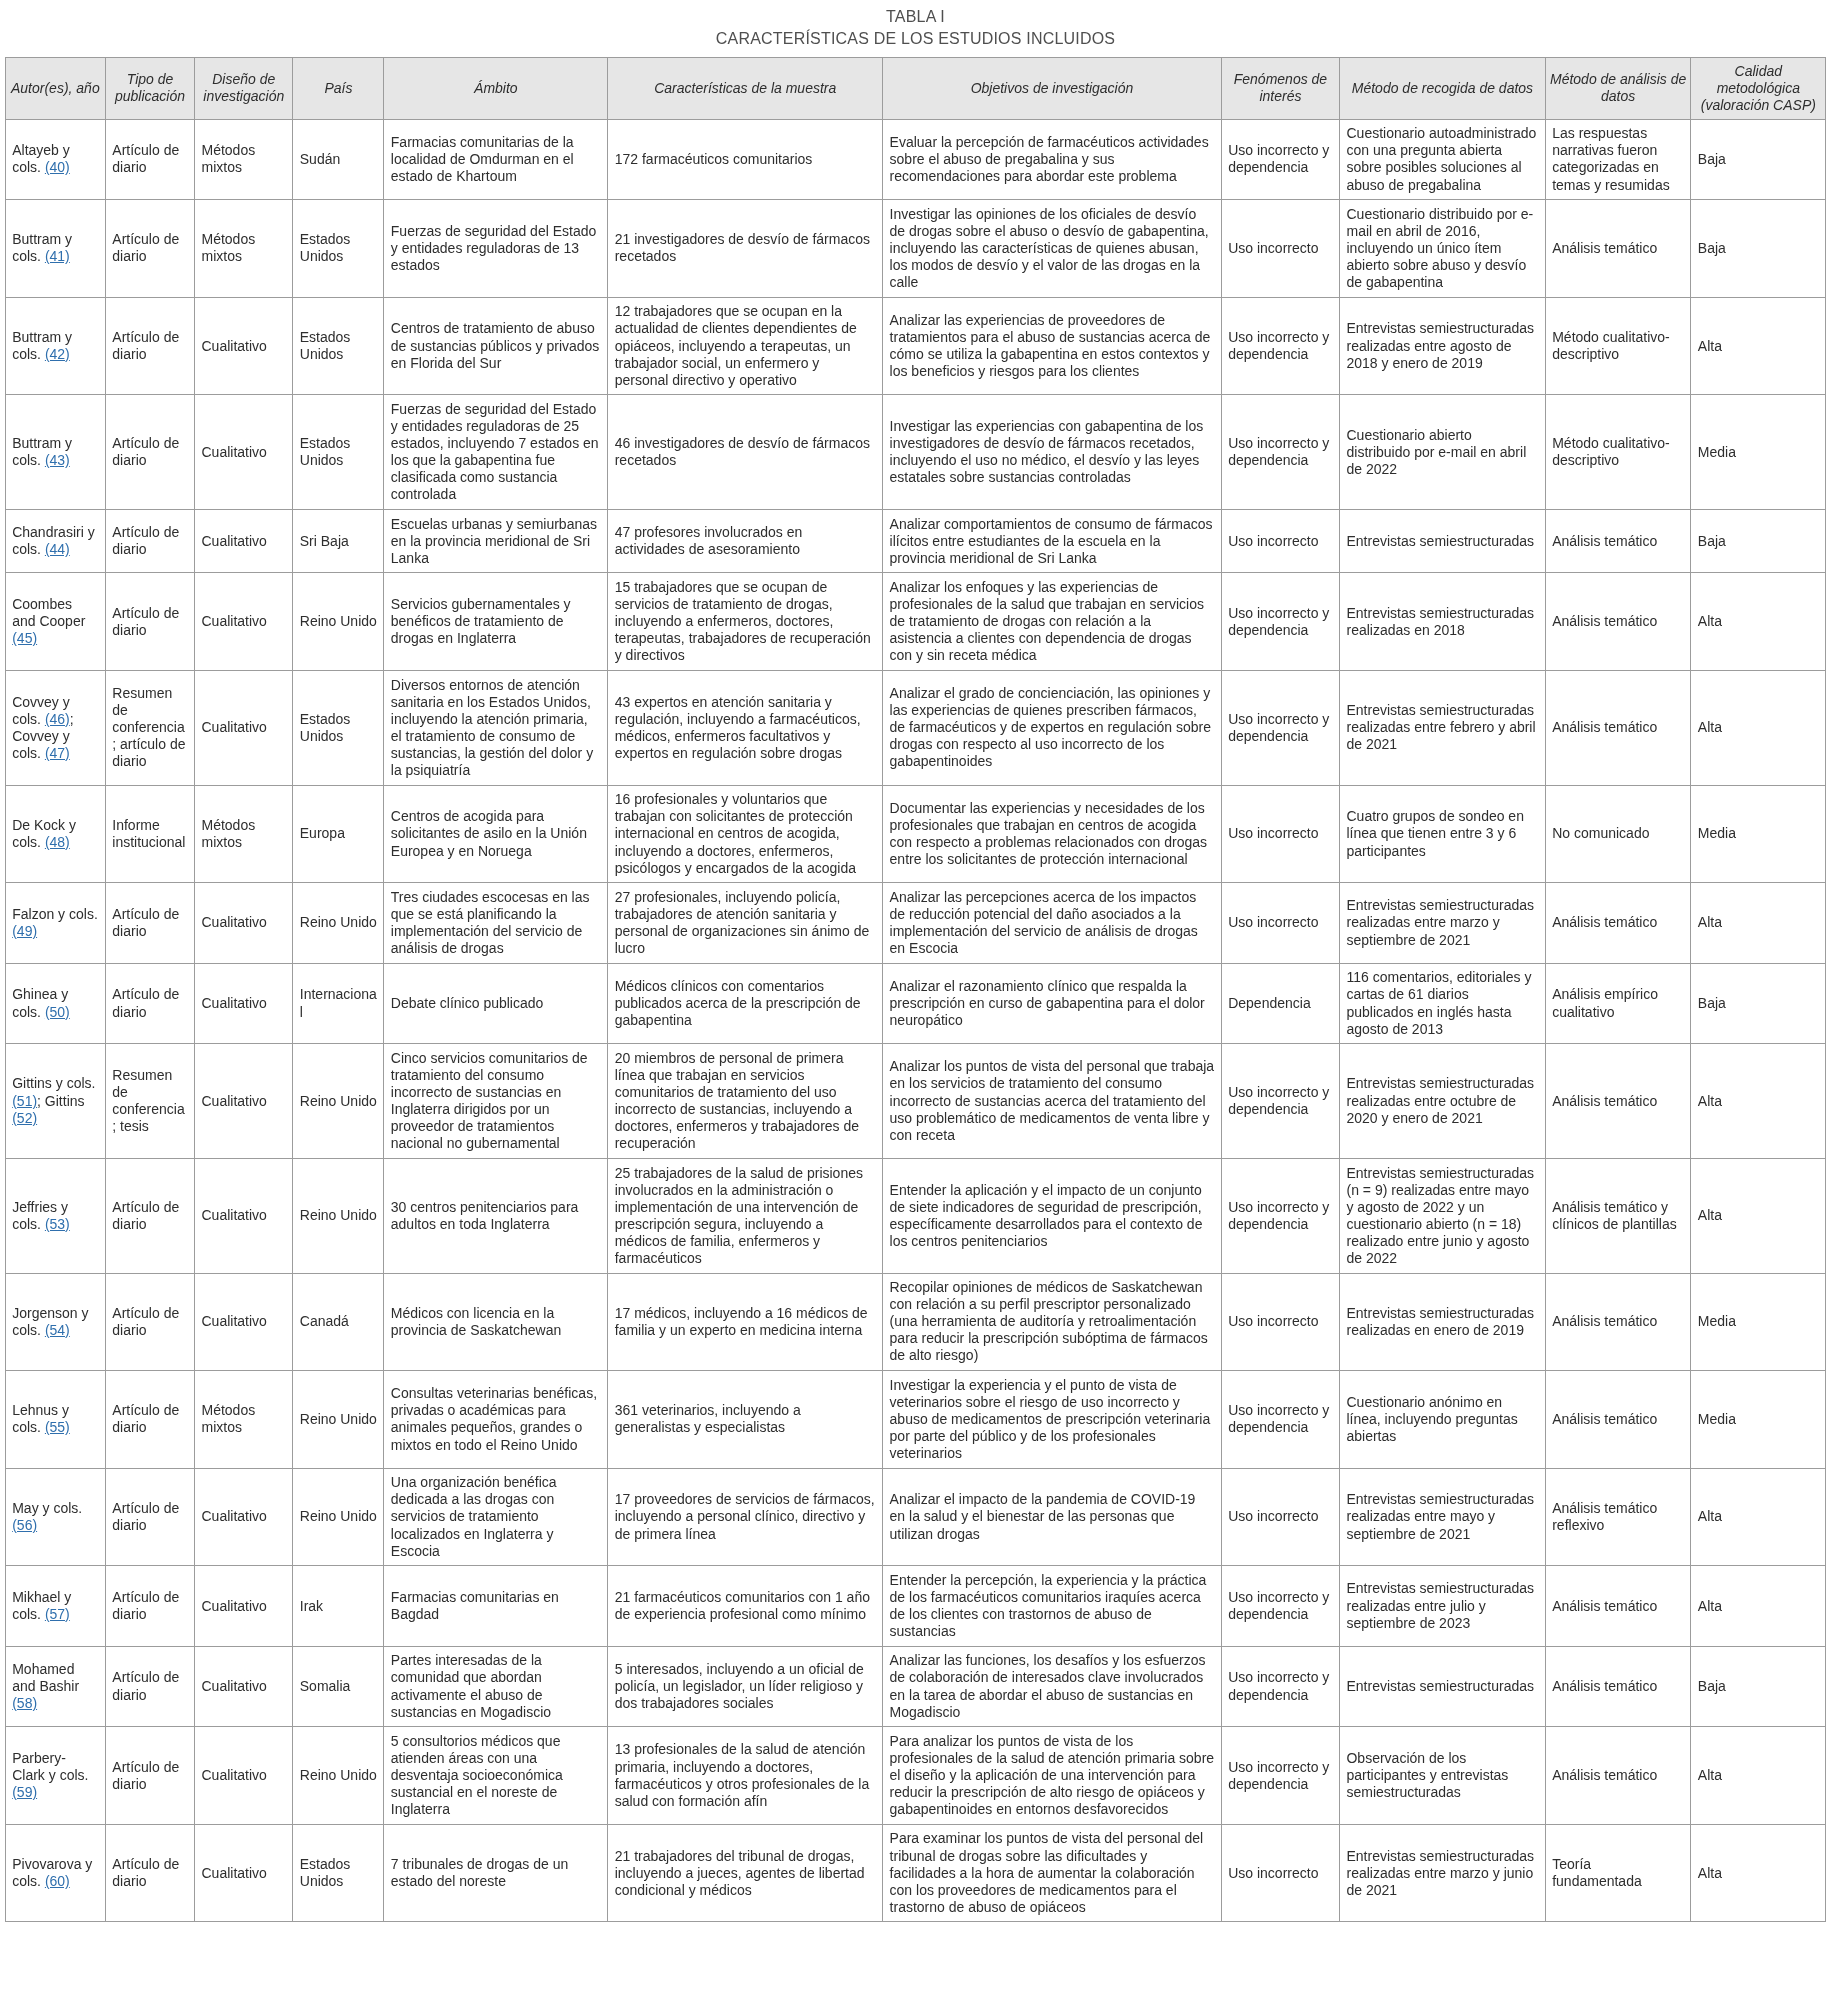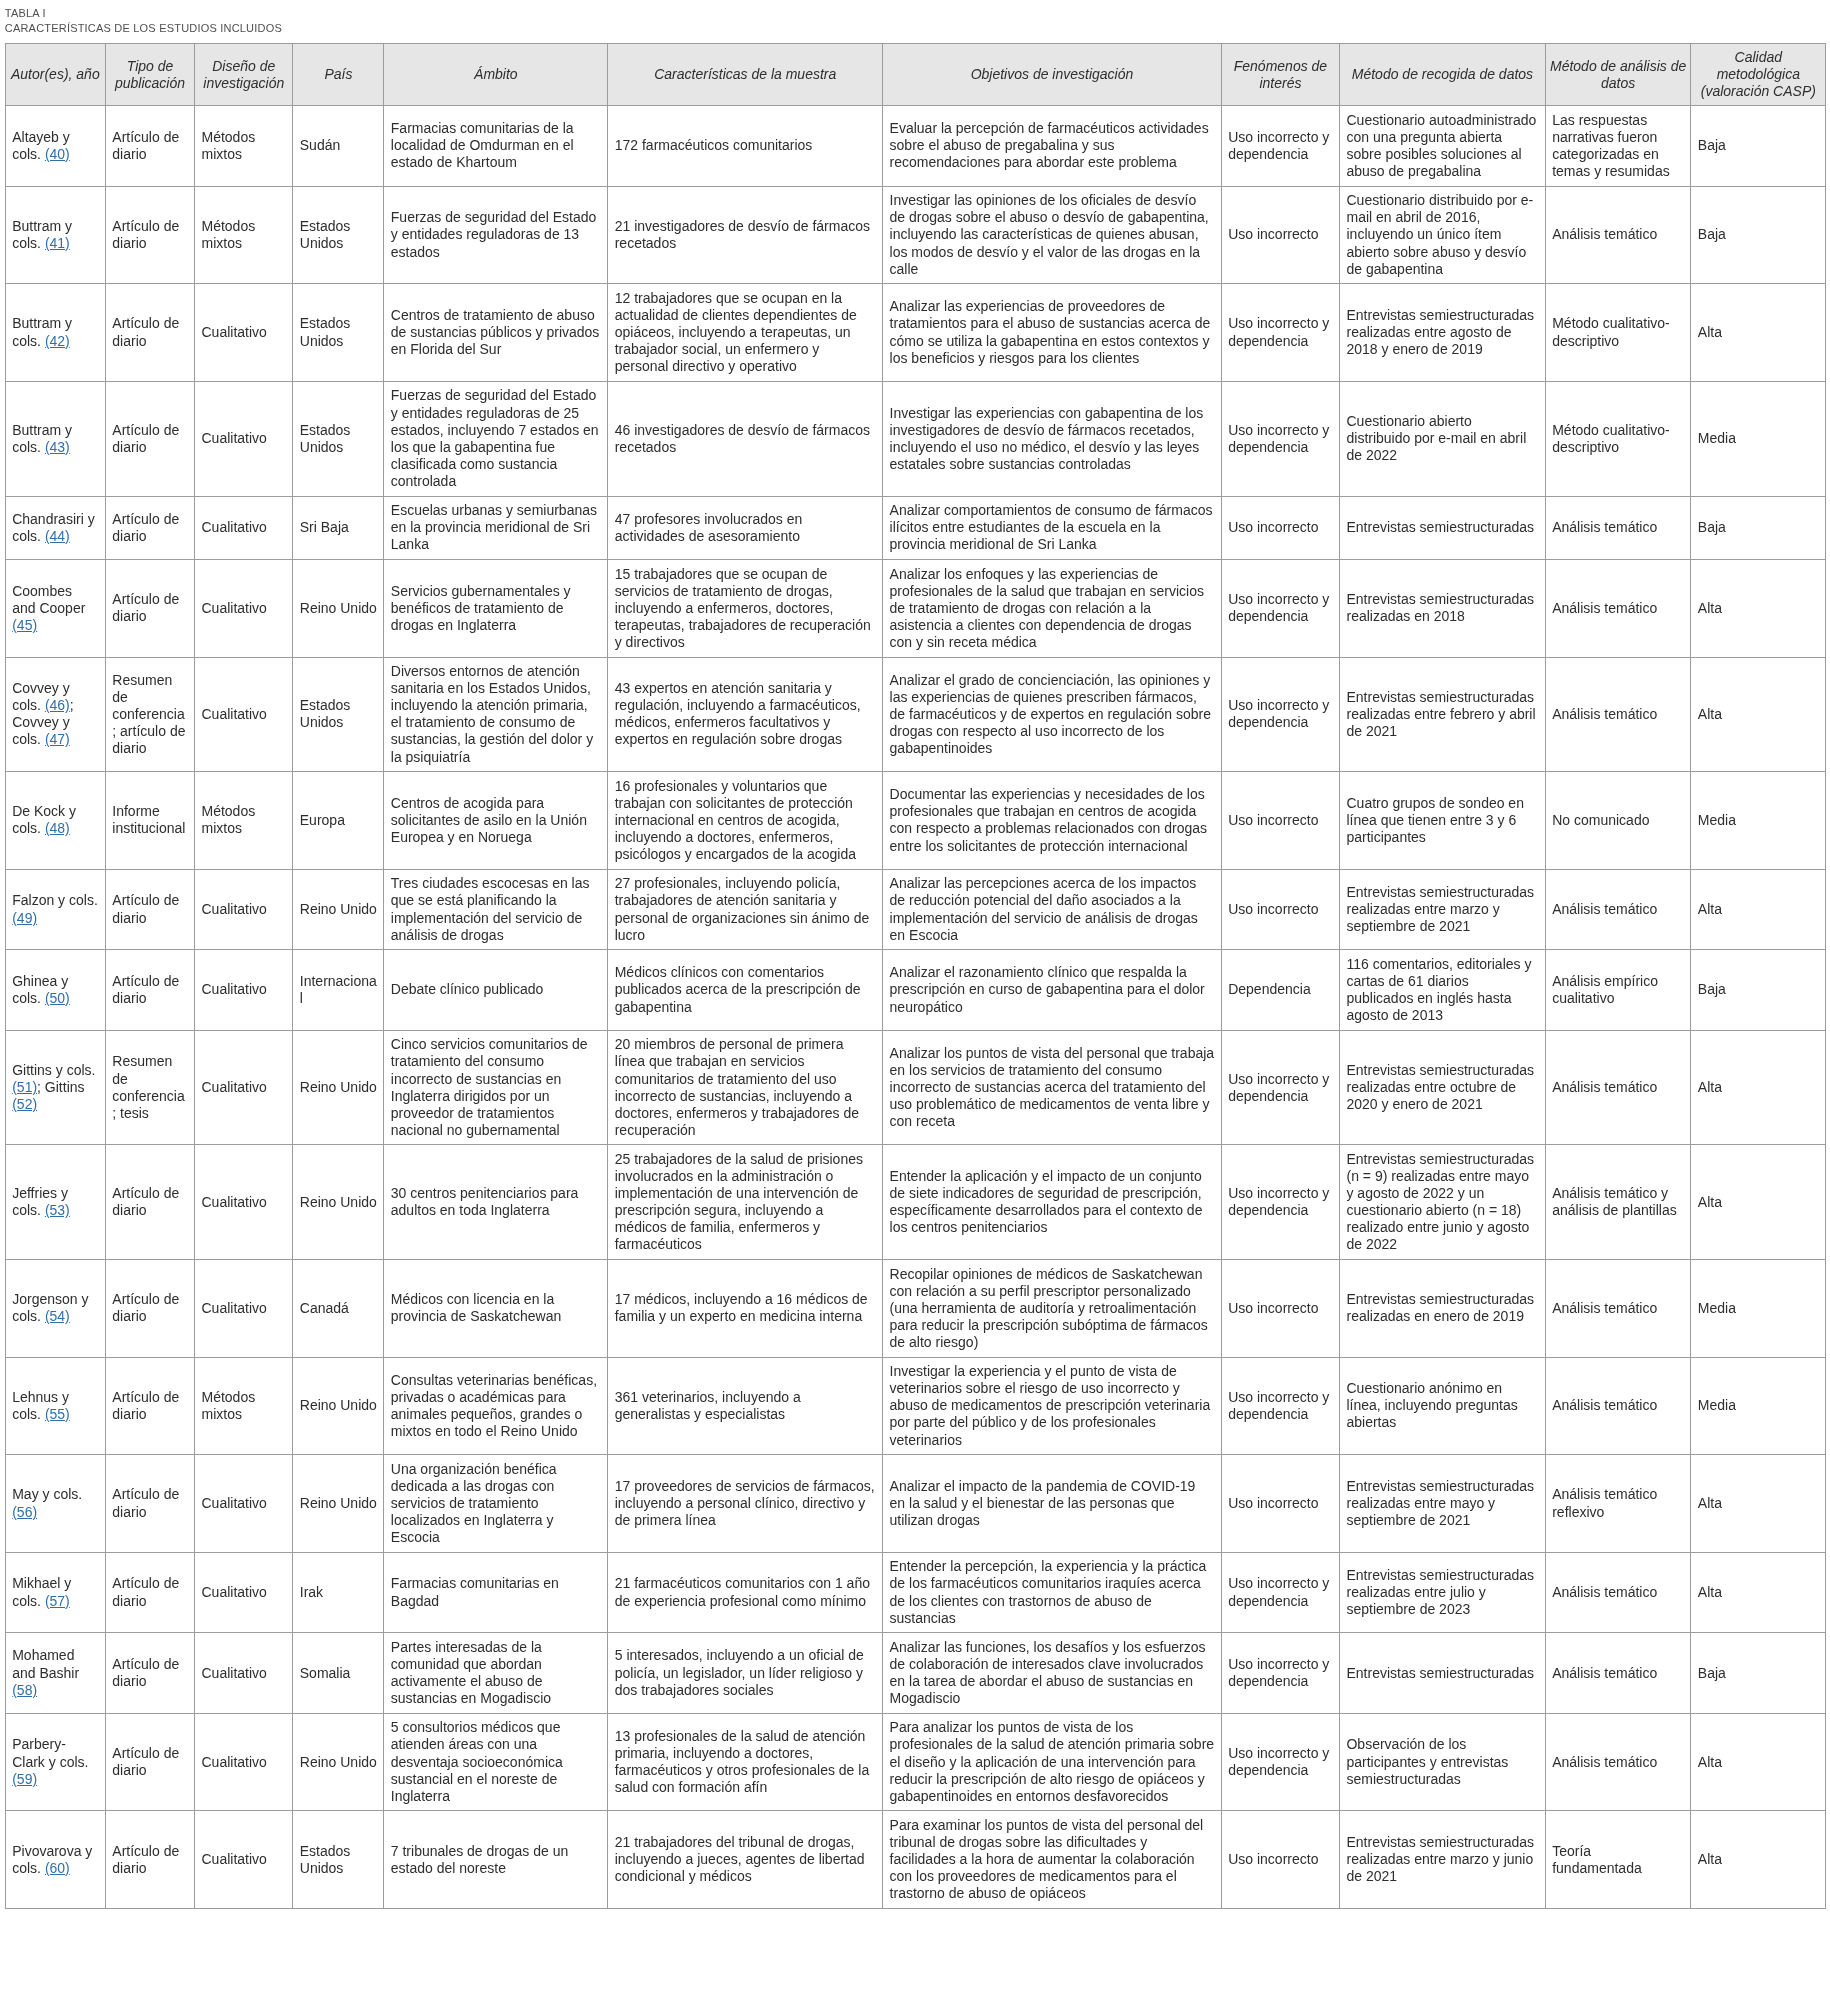--- a/index.html
+++ b/index.html
@@ -6,22 +6,23 @@
   * { box-sizing: border-box; margin: 0; padding: 0; }
   html, body { background: #ffffff; }
   body {
     width: 1831px;
     min-height: 2034px;
     font-family: "Liberation Sans", "DejaVu Sans", sans-serif;
     color: var(--text, #2e2e2e);
   }
   .page { padding: 4px 4.8px 8px 4.8px; }
   .caption {
+    text-align: center;
     color: var(--caption, #4f4f4f);
-    font-size: 11px;
+    font-size: 16px;
     line-height: 1.35;
     letter-spacing: 0.2px;
     margin: 2.4px 0 7.3px 0;
   }
   table {
     width: 100%;
     border-collapse: collapse;
     table-layout: fixed;
     background: #ffffff;
   }
@@ -255,21 +256,21 @@
   <tr>
     <td>Jeffries y cols. <a class="cite" href="#">(53)</a></td>
     <td>Artículo de diario</td>
     <td>Cualitativo</td>
     <td>Reino Unido</td>
     <td>30 centros penitenciarios para adultos en toda Inglaterra</td>
     <td>25 trabajadores de la salud de prisiones involucrados en la administración o implementación de una intervención de prescripción segura, incluyendo a médicos de familia, enfermeros y farmacéuticos</td>
     <td>Entender la aplicación y el impacto de un conjunto de siete indicadores de seguridad de prescripción, específicamente desarrollados para el contexto de los centros penitenciarios</td>
     <td>Uso incorrecto y dependencia</td>
     <td>Entrevistas semiestructuradas (n = 9) realizadas entre mayo y agosto de 2022 y un cuestionario abierto (n = 18) realizado entre junio y agosto de 2022</td>
-    <td>Análisis temático y análisis de plantillas</td>
+    <td>Análisis temático y clínicos de plantillas</td>
     <td>Alta</td>
   </tr>
 
   <tr>
     <td>Jorgenson y cols. <a class="cite" href="#">(54)</a></td>
     <td>Artículo de diario</td>
     <td>Cualitativo</td>
     <td>Canadá</td>
     <td>Médicos con licencia en la provincia de Saskatchewan</td>
     <td>17 médicos, incluyendo a 16 médicos de familia y un experto en medicina interna</td>

